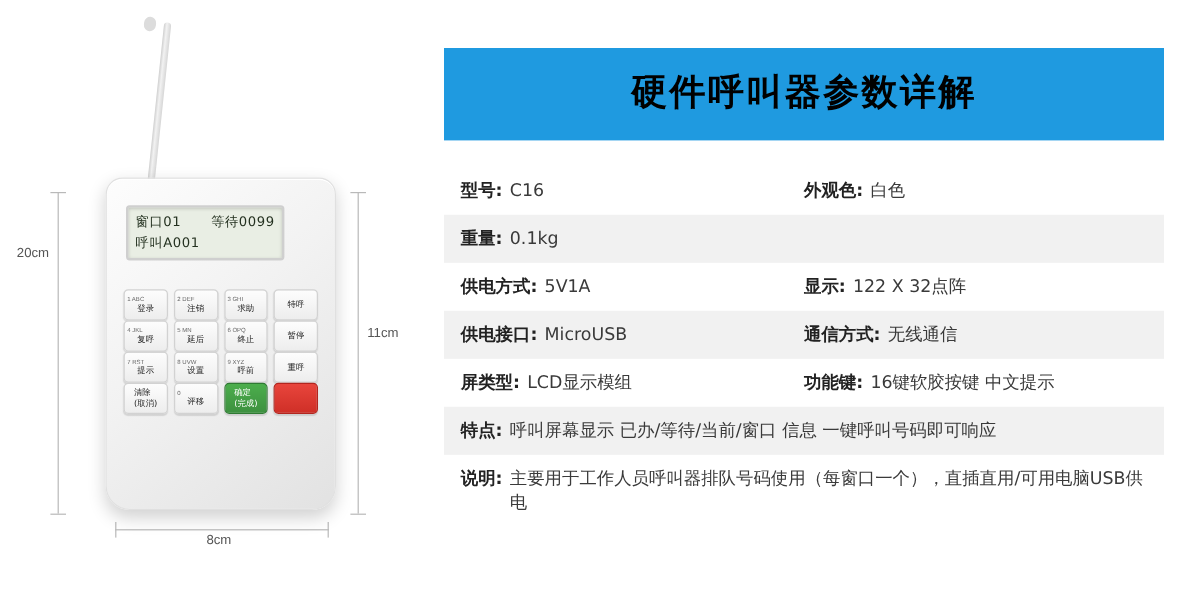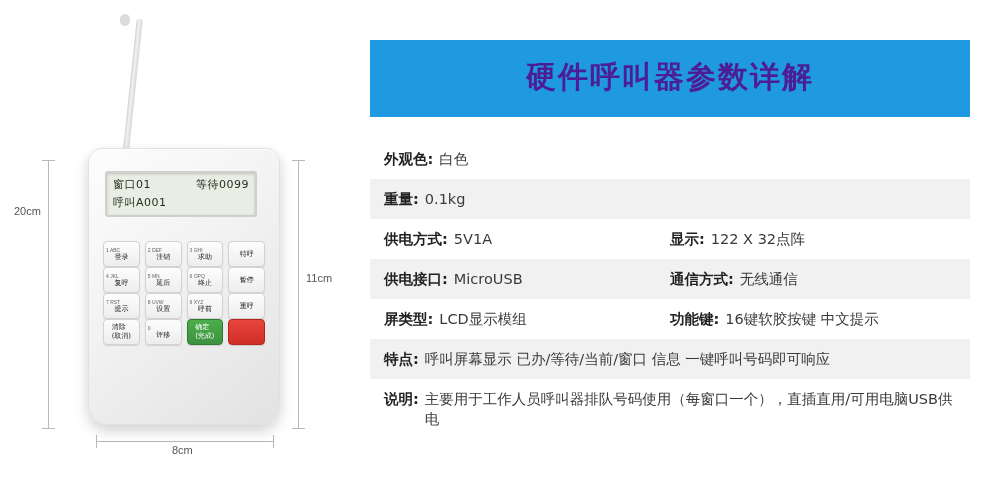--- a/index.html
+++ b/index.html
@@ -72,21 +72,21 @@
     background: linear-gradient(140deg, #fdfdfd 0%, #f2f2f2 45%, #e2e2e2 100%);
     border-radius: 14px 14px 20px 20px;
     box-shadow: 0 6px 14px rgba(0,0,0,.18), inset 0 1px 0 #fff;
     border: 1px solid #e0e0e0;
   }
 
   
   #lcd {
     position: absolute;
     left: 16px; top: 22px;
-    width: 152px; height: 46px;
+    width: 132px; height: 46px;
     background: #e9eee4;
     border: 2px solid #cfcfcf;
     border-radius: 3px;
     box-shadow: inset 0 1px 3px rgba(0,0,0,.18);
     padding: 3px 6px;
     box-sizing: border-box;
     font-family: "DejaVu Sans", sans-serif;
   }
   .lcd-row {
     display: flex;
@@ -146,21 +146,21 @@
   .key.red .k-main { color: #fff; margin-left: 48px; }
 
   
   #spec-panel {
     position: absolute;
     left: 370px; top: 40px;
     width: 600px;
   }
   #spec-title {
     background: #1f9ae0;
-    color: #4c1d95;
+    color: #000000;
     text-align: center;
     font-size: 30px;
     font-weight: bold;
     letter-spacing: 2px;
     padding: 17px 0 19px;
     font-family: "DejaVu Sans", sans-serif;
   }
   #spec-table {
     margin-top: 22px;
   }
@@ -344,20 +344,24 @@
       </div>
 
   </div>
 </div>
 
 <div id="spec-panel">
   <div id="spec-title" style="background: rgb(31, 154, 224);">硬件呼叫器参数详解</div>
   <div id="spec-table">
       <div class="spec-row">
         <div class="spec-cell half">
+          <span class="spec-key">型号:</span>
+          <span class="spec-val">C16</span>
+        </div>
+        <div class="spec-cell half">
           <span class="spec-key">外观色:</span>
           <span class="spec-val">白色</span>
         </div>
       </div>
       <div class="spec-row alt">
         <div class="spec-cell half">
           <span class="spec-key">重量:</span>
           <span class="spec-val">0.1kg</span>
         </div>
       </div>

